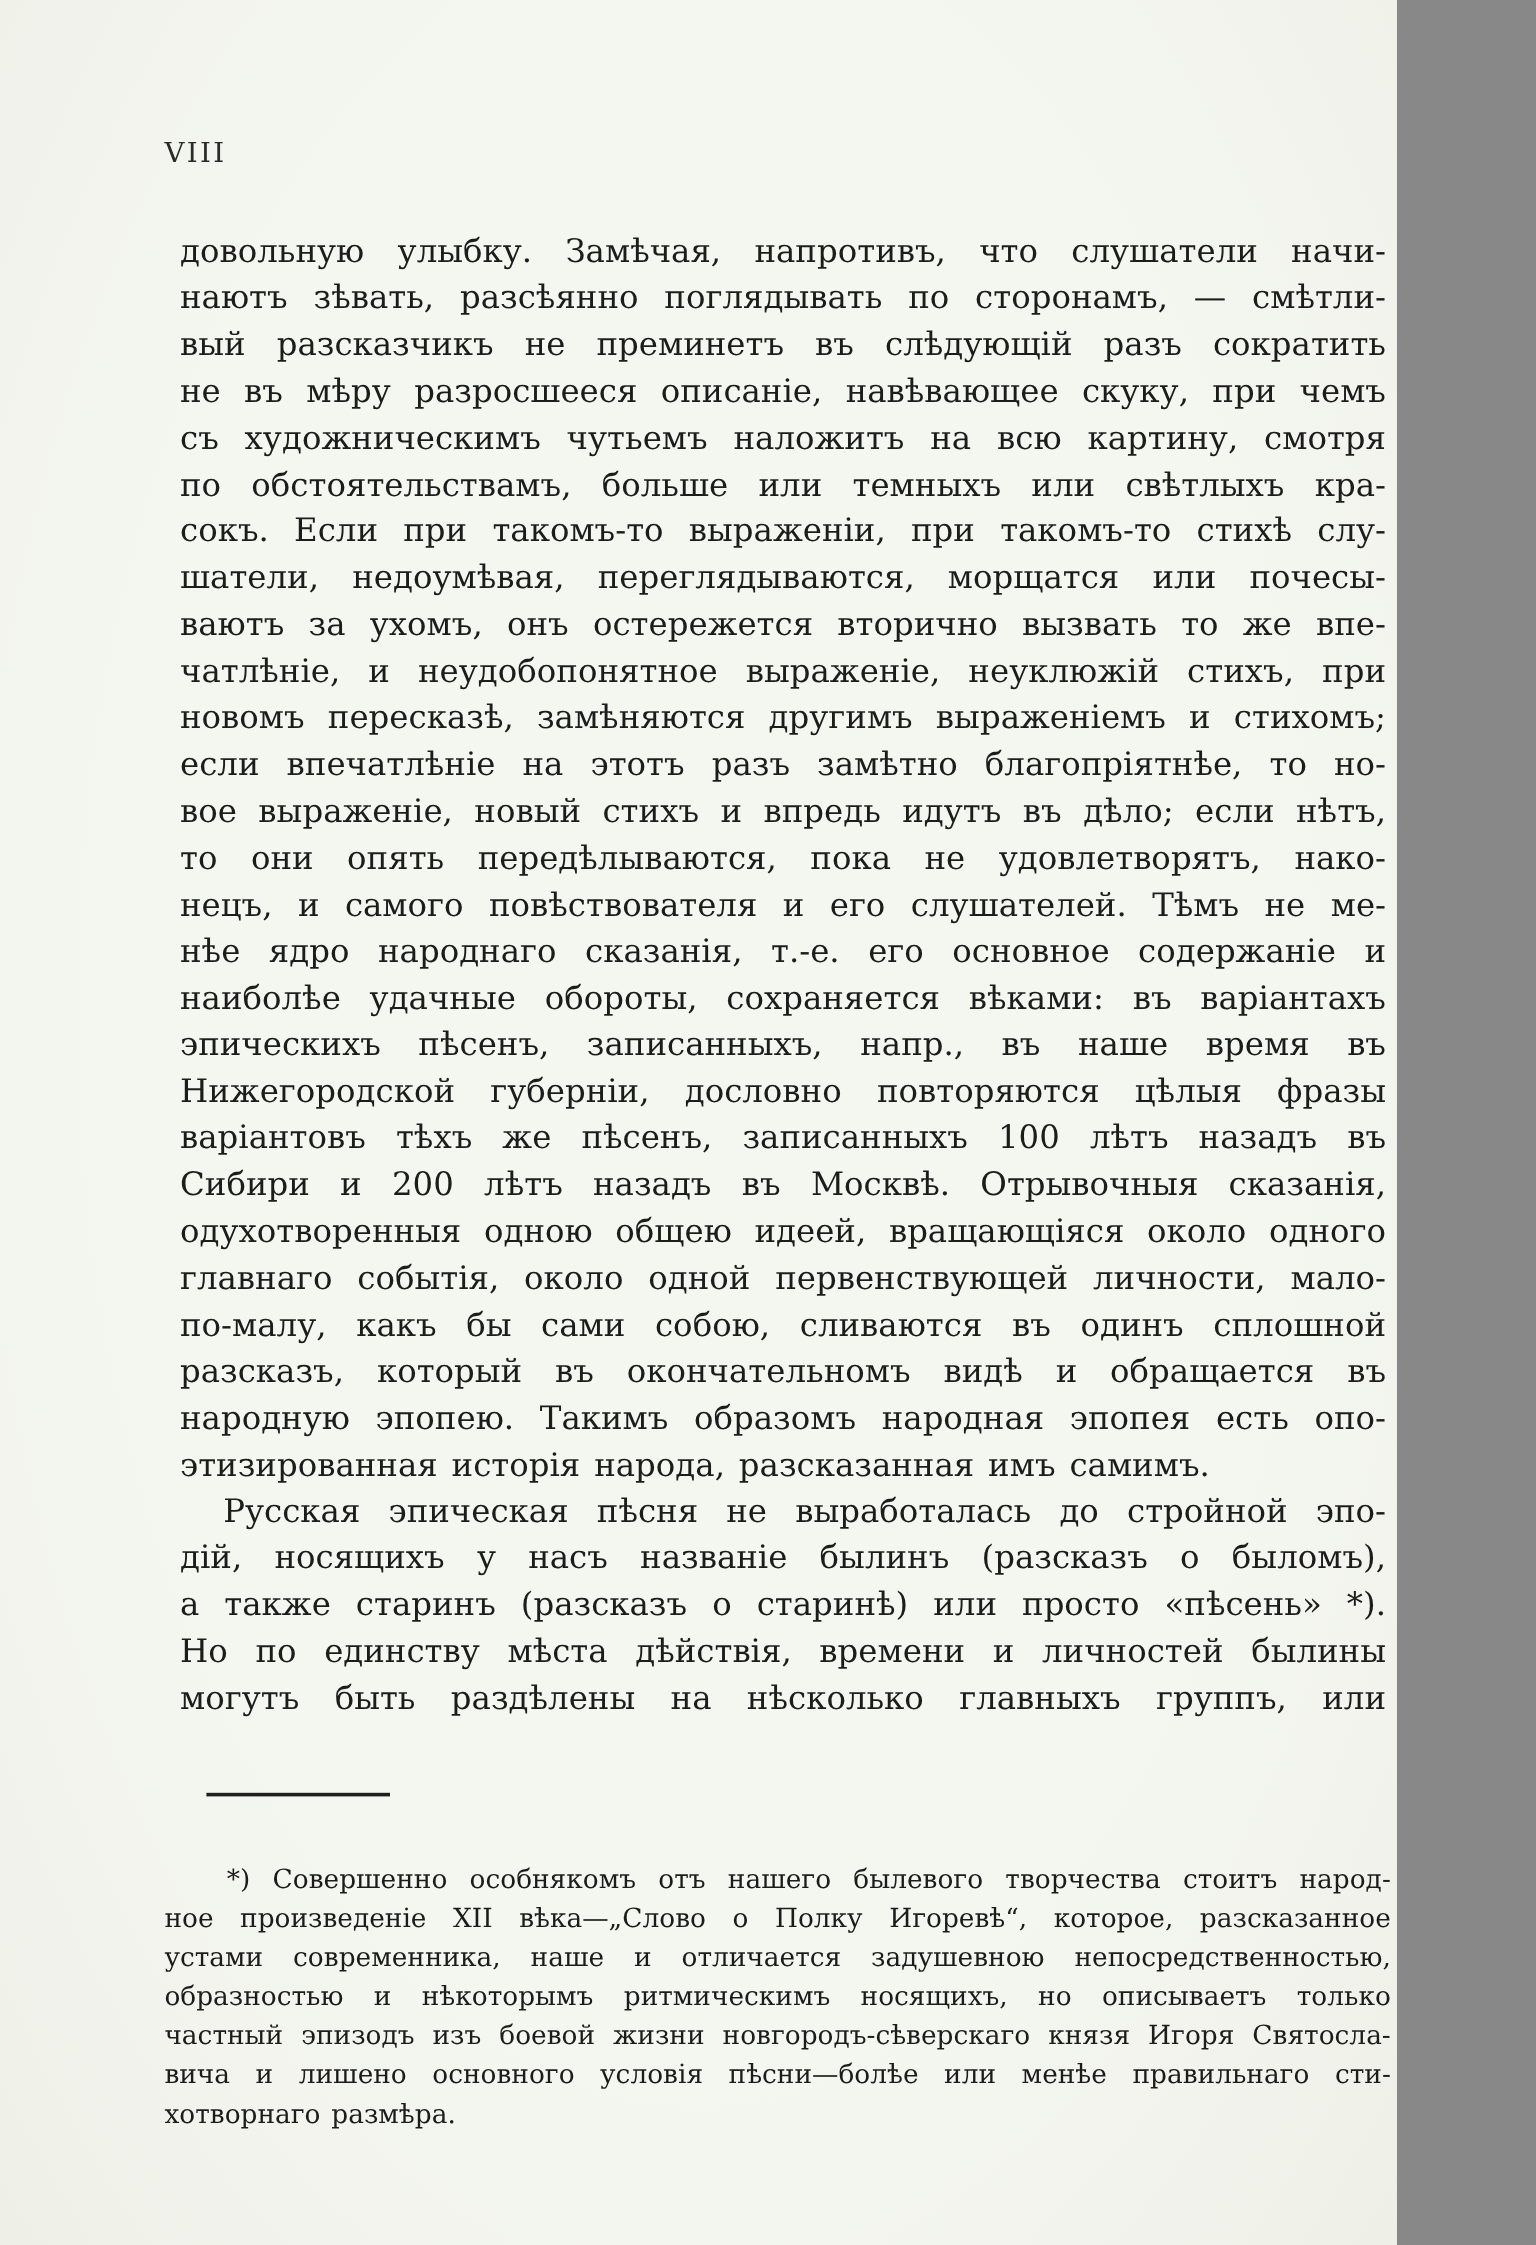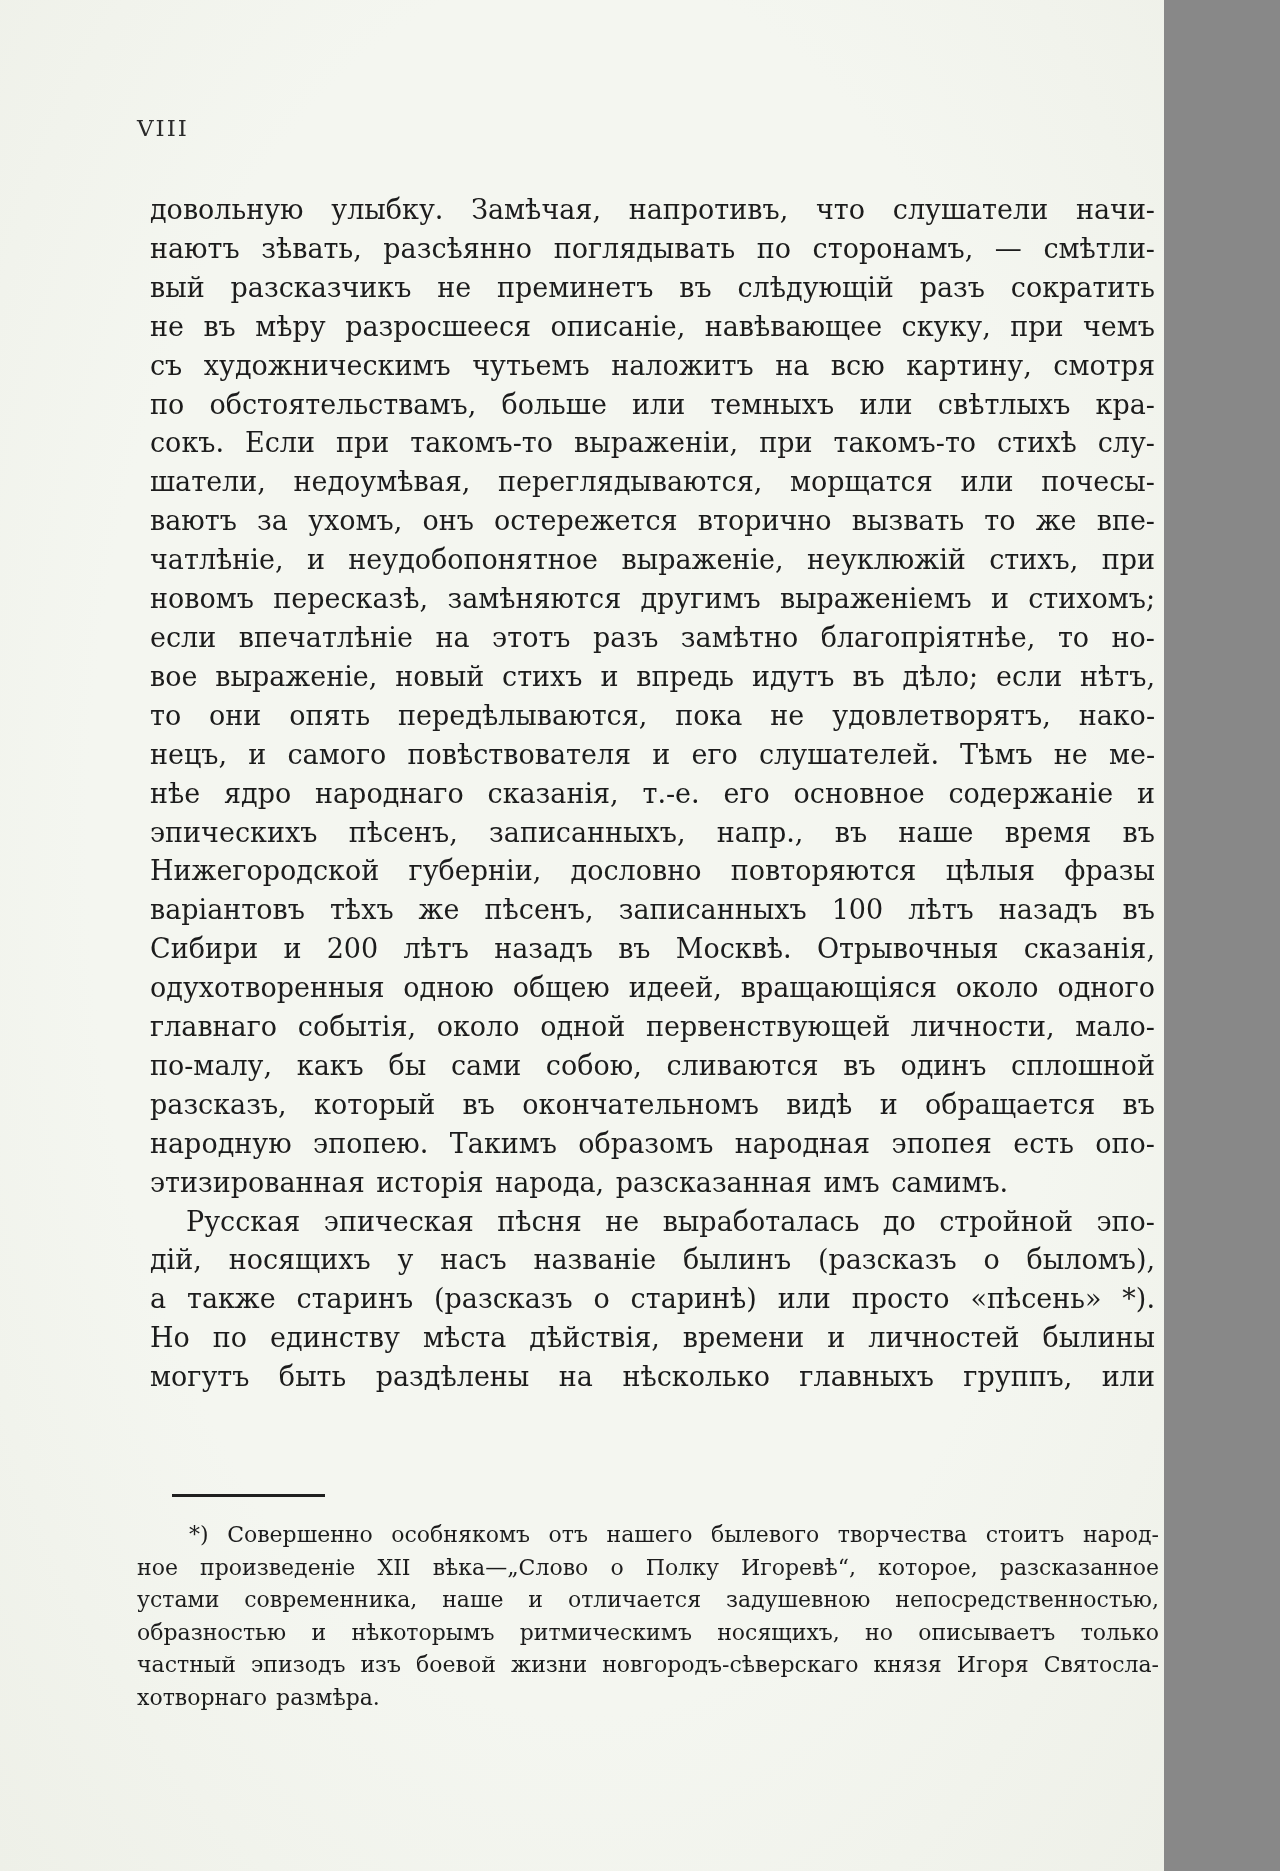--- a/index.html
+++ b/index.html
@@ -38,21 +38,21 @@
     position: absolute;
     left: 172px;
     top: 1494px;
     width: 153px;
     height: 3px;
     background: #1f1f1f;
   }
   .footnote-text {
     position: absolute;
     left: 137px;
-    top: 1519px;
+    top: 1551px;
     width: 1022px;
     font-size: 22px;
     line-height: 32.6px;
     word-spacing: 2px;
   }
   .line {
     text-align: justify;
     text-align-last: justify;
     white-space: normal;
   }
@@ -84,20 +84,21 @@
       <div class="line"><span>сокъ. Если при такомъ-то выраженіи, при такомъ-то стихѣ слу-</span></div>
       <div class="line"><span>шатели, недоумѣвая, переглядываются, морщатся или почесы-</span></div>
       <div class="line"><span>ваютъ за ухомъ, онъ остережется вторично вызвать то же впе-</span></div>
       <div class="line"><span>чатлѣніе, и неудобопонятное выраженіе, неуклюжій стихъ, при</span></div>
       <div class="line"><span>новомъ пересказѣ, замѣняются другимъ выраженіемъ и стихомъ;</span></div>
       <div class="line"><span>если впечатлѣніе на этотъ разъ замѣтно благопріятнѣе, то но-</span></div>
       <div class="line"><span>вое выраженіе, новый стихъ и впредь идутъ въ дѣло; если нѣтъ,</span></div>
       <div class="line"><span>то они опять передѣлываются, пока не удовлетворятъ, нако-</span></div>
       <div class="line"><span>нецъ, и самого повѣствователя и его слушателей. Тѣмъ не ме-</span></div>
       <div class="line"><span>нѣе </span><span class="it">ядро</span><span> народнаго сказанія, т.-е. его основное содержаніе и</span></div>
+      <div class="line"><span>наиболѣе удачные обороты, сохраняется вѣками: въ варіантахъ</span></div>
       <div class="line"><span>эпическихъ пѣсенъ, записанныхъ, напр., въ наше время въ</span></div>
       <div class="line"><span>Нижегородской губерніи, дословно повторяются цѣлыя фразы</span></div>
       <div class="line"><span>варіантовъ тѣхъ же пѣсенъ, записанныхъ 100 лѣтъ назадъ въ</span></div>
       <div class="line"><span>Сибири и 200 лѣтъ назадъ въ Москвѣ. Отрывочныя сказанія,</span></div>
       <div class="line"><span>одухотворенныя одною общею идеей, вращающіяся около одного</span></div>
       <div class="line"><span>главнаго событія, около одной первенствующей личности, мало-</span></div>
       <div class="line"><span>по-малу, какъ бы сами собою, сливаются въ одинъ сплошной</span></div>
       <div class="line"><span>разсказъ, который въ окончательномъ видѣ и обращается въ</span></div>
       <div class="line"><span>народную эпопею. Такимъ образомъ народная эпопея есть опо-</span></div>
       <div class="line par-end"><span>этизированная </span><span class="it">исторія</span><span> народа, разсказанная имъ самимъ.</span></div>
@@ -109,15 +110,16 @@
     </div>
 
   <div class="footnote-rule"></div>
 
   <div class="footnote-text" id="footnote-text">
       <div class="line indent"><span>*) Совершенно особнякомъ отъ нашего былевого творчества стоитъ народ-</span></div>
       <div class="line"><span>ное произведеніе XII вѣка—„Слово о Полку Игоревѣ“, которое, разсказанное</span></div>
       <div class="line"><span>устами современника, наше и отличается задушевною непосредственностью,</span></div>
       <div class="line"><span>образностью и нѣкоторымъ ритмическимъ носящихъ, но описываетъ только</span></div>
       <div class="line"><span>частный эпизодъ изъ боевой жизни новгородъ-сѣверскаго князя Игоря Святосла-</span></div>
+      <div class="line"><span>вича и лишено основного условія пѣсни—болѣе или менѣе правильнаго сти-</span></div>
       <div class="line par-end"><span>хотворнаго размѣра.</span></div>
     </div>
 </div>
 
 </body></html>

